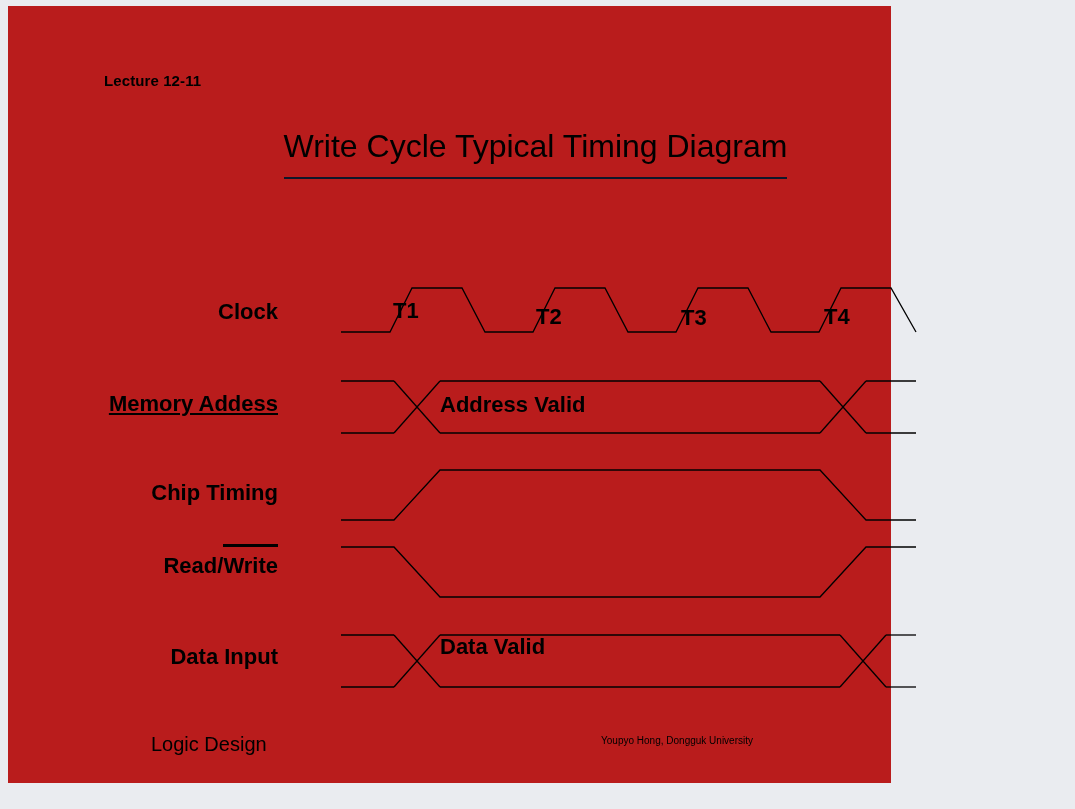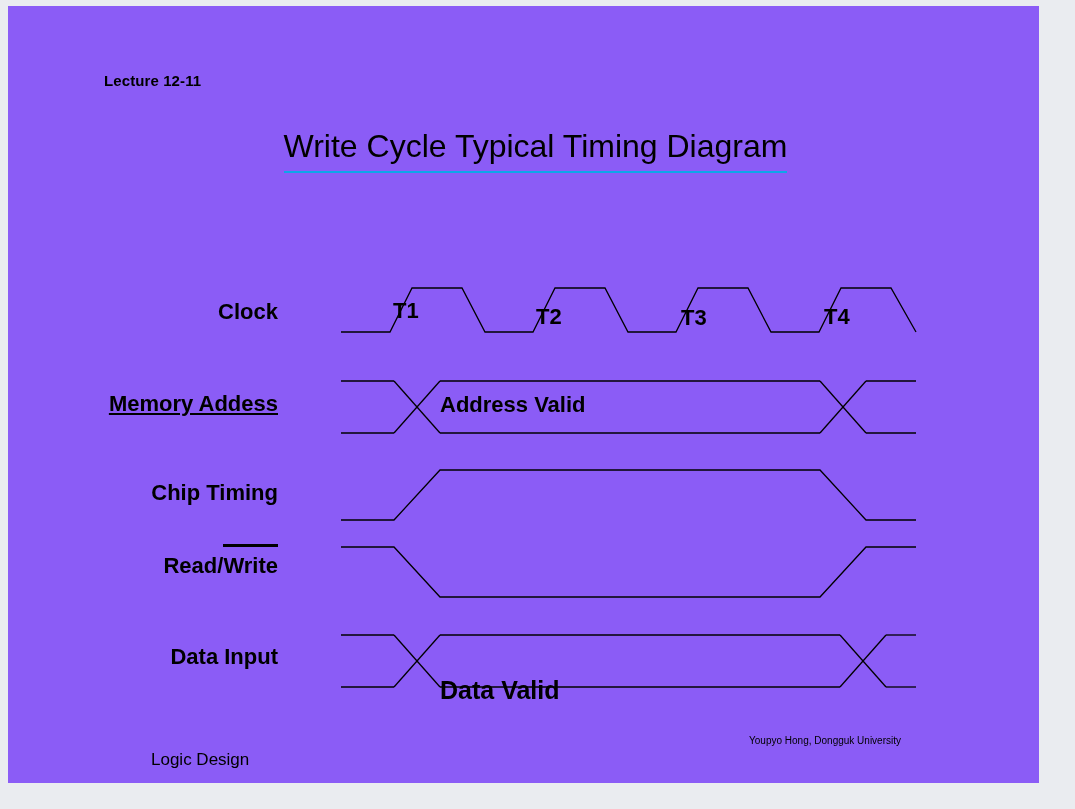--- a/index.html
+++ b/index.html
@@ -12,23 +12,23 @@
     height: 809px;
     background: #eaecf0;
     font-family: "Liberation Sans", sans-serif;
     overflow: hidden;
   }
 
   #slide {
     position: absolute;
     left: 8px;
     top: 6px;
-    width: 1031px;
+    width: 883px;
     height: 777px;
-    background: #8b5cf6;
+    background: #b91c1c;
   }
 
   
   #lecture-label {
     position: absolute;
     left: 96px;
     top: 66px;
     font-size: 15px;
     font-weight: bold;
     color: #000000;
@@ -41,22 +41,22 @@
     left: 0;
     top: 122px;
     width: 1055px;
     text-align: center;
     font-size: 32px;
     font-weight: normal;
     color: #000000;
     white-space: nowrap;
   }
   #slide-title .title-text {
-    border-bottom: 2px solid #0ea5e9;
-    padding-bottom: 7px;
+    border-bottom: 2px solid #0f172a;
+    padding-bottom: 13px;
   }
 
   
   #diagram {
     position: absolute;
     left: 0;
     top: 0;
     width: 1055px;
     height: 777px;
   }
@@ -89,24 +89,23 @@
     font-weight: bold;
     color: #000000;
     white-space: nowrap;
   }
 
   
   #footer-left {
     position: absolute;
     left: 143px;
     top: 727px;
-    font-size: 17px;
-    color: #000000;
-    white-space: nowrap;
-    margin-top: 17px;
+    font-size: 20px;
+    color: #000000;
+    white-space: nowrap;
   }
   #footer-right {
     position: absolute;
     right: 138px;
     top: 729px;
     font-size: 10px;
     color: #000000;
     white-space: nowrap;
   }
 </style>
@@ -198,20 +197,20 @@
     <div class="wave-text" style="left:385px; top:292px; width:56px; font-size:22px;">T1</div>
 
     <div class="wave-text" style="left:528px; top:298px; width:56px; font-size:22px;">T2</div>
 
     <div class="wave-text" style="left:673px; top:299px; width:56px; font-size:22px;">T3</div>
 
     <div class="wave-text" style="left:816px; top:298px; width:56px; font-size:22px;">T4</div>
 
     <div class="wave-text" style="left:432px; top:386px; width:380px; font-size:22px;">Address Valid</div>
 
-    <div class="wave-text" style="left:432px; top:670px; width:400px; font-size:25px;">Data Valid</div>
+    <div class="wave-text" style="left:432px; top:628px; width:400px; font-size:22px;">Data Valid</div>
   </div>
 
   <div id="footer-left">Logic Design</div>
 
   <div id="footer-right">Youpyo Hong, Dongguk University</div>
 
 </div>
 
 </body></html>

